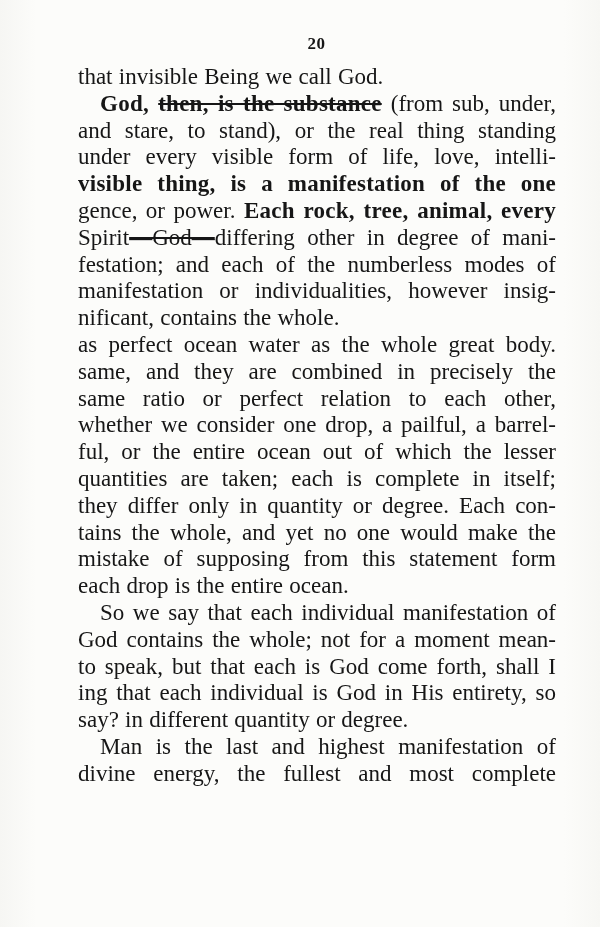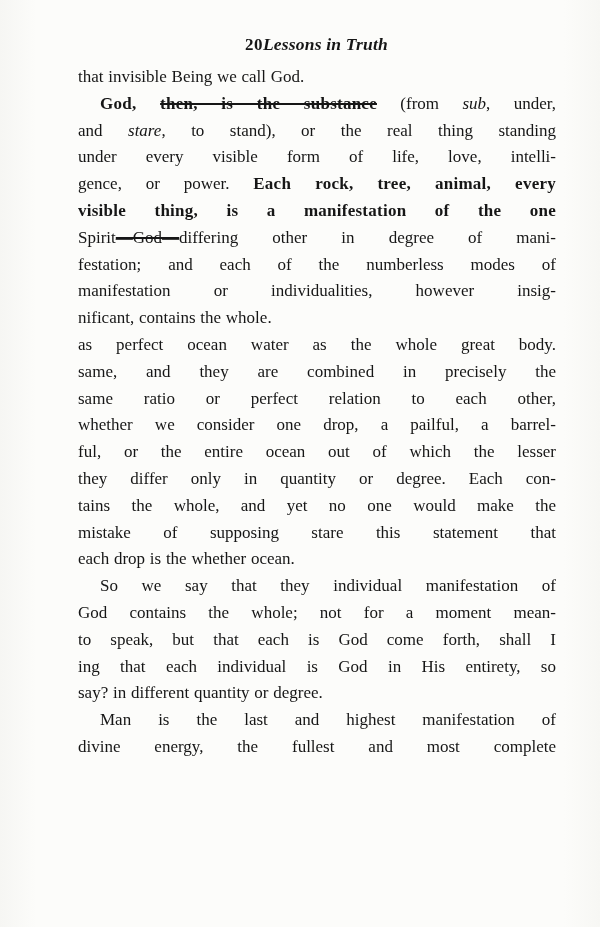--- a/index.html
+++ b/index.html
@@ -18,64 +18,64 @@
   .header{
     position:absolute;left:78px;right:45px;top:34px;
     display:flex;justify-content:center;align-items:baseline;
   }
   .pageno{font-size:17px;font-weight:700;letter-spacing:.5px;}
   .runtitle{font-size:17.5px;font-weight:700;font-style:italic;letter-spacing:.2px;}
   .pagebody{
     position:absolute;left:78px;top:64px;width:478px;
   }
   .line{
-    font-size:17px;
+    font-size:23px;
     line-height:26.8px;
     height:26.8px;
     text-align:justify;
     text-align-last:justify;
     word-spacing:.5px;
   }
   .line.end{text-align-last:left;}
   .line.indent{text-indent:22px;}
   .sg-n{font-weight:400;}
-  .sg-i{font-style:italic;}
+  .sg-i{}
   .sg-b{font-weight:700;letter-spacing:.25px;}
   .sg-bs{font-weight:700;letter-spacing:.25px;text-decoration:line-through;text-decoration-thickness:1.5px;}
   .sg-s{text-decoration:line-through;text-decoration-thickness:1.5px;}
 </style>
 </head>
 <body>
 
 <div class="page">
   <div class="header">
     <span class="pageno">20</span>
-    <span class="runtitle">Lessons in Truth</span>
   </div>
   <div class="pagebody" id="pagebody">
       <div class="line end"><span class="sg-n">that invisible Being we call God.</span></div>
       <div class="line indent"><span class="sg-b">God, </span><span class="sg-bs">then, is the substance</span><span class="sg-n"> (from </span><span class="sg-i">sub</span><span class="sg-n">, under,</span></div>
       <div class="line"><span class="sg-n">and </span><span class="sg-i">stare</span><span class="sg-n">, to stand), or the real thing standing</span></div>
       <div class="line"><span class="sg-n">under every visible form of life, love, intelli-</span></div>
+      <div class="line"><span class="sg-b">visible thing, is a manifestation of the one</span></div>
       <div class="line"><span class="sg-n">gence, or power. </span><span class="sg-b">Each rock, tree, animal, every</span></div>
-      <div class="line"><span class="sg-b">visible thing, is a manifestation of the one</span></div>
       <div class="line"><span class="sg-n">Spirit</span><span class="sg-s">—God—</span><span class="sg-n">differing other in degree of mani-</span></div>
       <div class="line"><span class="sg-n">festation; and each of the numberless modes of</span></div>
       <div class="line"><span class="sg-n">manifestation or individualities, however insig-</span></div>
       <div class="line end"><span class="sg-n">nificant, contains the whole.</span></div>
       <div class="line"><span class="sg-n">as perfect ocean water as the whole great body.</span></div>
       <div class="line"><span class="sg-n">same, and they are combined in precisely the</span></div>
       <div class="line"><span class="sg-n">same ratio or perfect relation to each other,</span></div>
       <div class="line"><span class="sg-n">whether we consider one drop, a pailful, a barrel-</span></div>
       <div class="line"><span class="sg-n">ful, or the entire ocean out of which the lesser</span></div>
+      <div class="line"><span class="sg-n">quantities are taken; each is complete in itself;</span></div>
       <div class="line"><span class="sg-n">they differ only in quantity or degree. Each con-</span></div>
       <div class="line"><span class="sg-n">tains the whole, and yet no one would make the</span></div>
-      <div class="line"><span class="sg-n">mistake of supposing stare this statement that</span></div>
-      <div class="line end"><span class="sg-n">each drop is the whether ocean.</span></div>
-      <div class="line indent"><span class="sg-n">So we say that they individual manifestation of</span></div>
+      <div class="line"><span class="sg-n">mistake of supposing from this statement form</span></div>
+      <div class="line end"><span class="sg-n">each drop is the entire ocean.</span></div>
+      <div class="line indent"><span class="sg-n">So we say that each individual manifestation of</span></div>
       <div class="line"><span class="sg-n">God contains the whole; not for a moment mean-</span></div>
       <div class="line"><span class="sg-n">to speak, but that each is God come forth, shall I</span></div>
       <div class="line"><span class="sg-n">ing that each individual is God in His entirety, so</span></div>
       <div class="line end"><span class="sg-n">say? in different quantity or degree.</span></div>
       <div class="line indent"><span class="sg-n">Man is the last and highest manifestation of</span></div>
       <div class="line"><span class="sg-n">divine energy, the fullest and most complete</span></div>
     </div>
 </div>
 
 </body></html>

